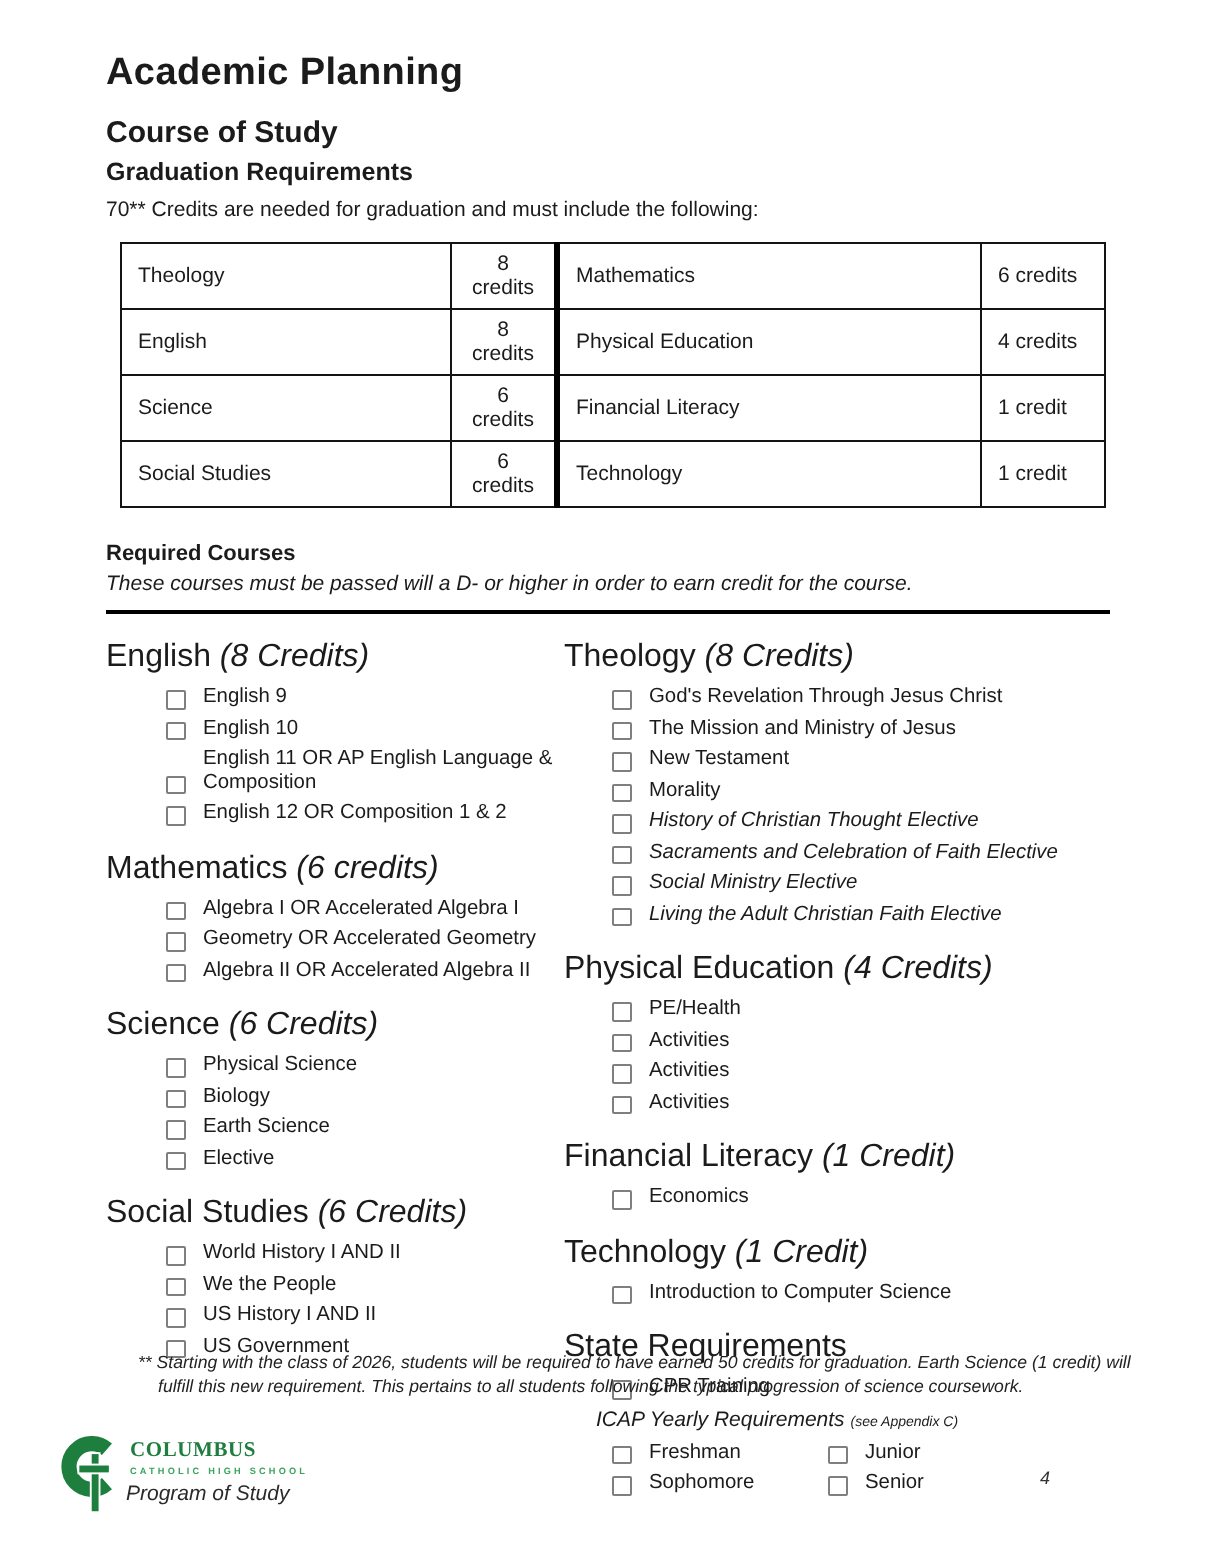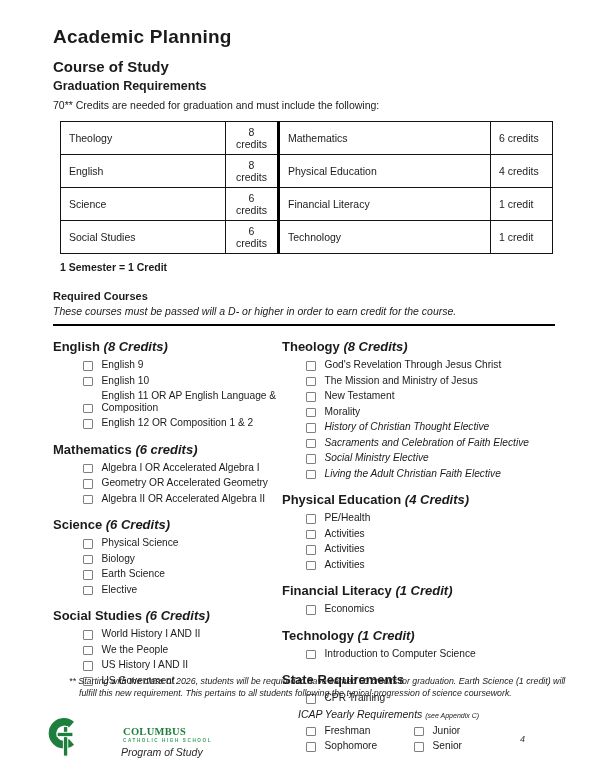--- a/index.html
+++ b/index.html
@@ -27,36 +27,36 @@
 
   .req-heading { font-size:11px; font-weight:bold; margin-top:17px; }
   .req-note { font-size:10.5px; font-style:italic; margin-top:3px; }
   .rule { border:none; border-top:2px solid #000; margin-top:7px; }
 
   .cols { display:flex; margin-top:13px; }
   .col-left { width:229px; flex:0 0 229px; }
   .col-right { flex:1; }
 
   .section { margin-bottom:13px; }
-  .section-heading { font-size:13px; font-weight:bold; margin-bottom:5px; }
+  .section-heading { font-size:16px; font-weight:normal; margin-bottom:5px; }
   .section-heading .credits-note { font-style:italic; }
   .item { display:flex; align-items:flex-end; margin-bottom:4px; line-height:11.5px; }
   .col-left .item { padding-left:30px; }
   .col-right .item { padding-left:24px; }
   .cb { flex:0 0 9.5px; width:9.5px; height:9.5px; border:1px solid #7f7f7f; border-radius:1px; background:#fff; margin-right:9px; margin-top:0.5px; }
   .lbl { font-size:10.2px; }
   .lbl.it { font-style:italic; }
   .icap { font-size:10.5px; font-style:italic; margin:2px 0 5px 16px; }
   .icap-small { font-size:7px; }
   .icap-grid { display:grid; grid-template-columns:108px auto; }
   .icap-grid .item { padding-left:24px; }
 
   .footnote { position:absolute; left:69px; top:676px; width:504px; font-size:8.8px; font-style:italic; line-height:11.5px; padding-left:10px; text-indent:-10px; color:#222; }
 
-  .footer { position:absolute; left:44px; top:718px; display:flex; align-items:flex-end;gap:40px; }
+  .footer { position:absolute; left:26px; top:718px; display:flex; align-items:flex-start; }
   .logo-svg { width:34px; height:40px; display:block; }
   .footer-text { margin-left:5px; padding-top:2px; }
   .school-name { font-family:"Liberation Serif", serif; font-size:10.5px; font-weight:bold; color:#1e7e3e; letter-spacing:.3px; }
   .school-tagline { font-size:4.6px; font-weight:bold; color:#3aa45c; letter-spacing:1.6px; margin-top:1.5px; }
   .doc-name { font-size:10.5px; font-style:italic; color:#2a2a2a; margin-top:3px; margin-left:-2px; }
   .page-number { position:absolute; left:520px; top:734px; font-size:9px; font-style:italic; color:#333; }
 </style>
 </head>
 <body>
 
@@ -87,21 +87,20 @@
           <td class="c-val-r">1 credit</td>
         </tr>
         <tr>
           <td class="c-sub-l">Social Studies</td>
           <td class="c-val-l">6 credits</td>
           <td class="c-sub-r">Technology</td>
           <td class="c-val-r">1 credit</td>
         </tr>
       </tbody>
   </table>
-  <div class="semester-note">1 Semester = 1 Credit</div>
 
   <div class="req-heading">Required Courses</div>
   <div class="req-note">These courses must be passed will a D- or higher in order to earn credit for the course.</div>
   <hr class="rule">
 
   <div class="cols">
     <div class="col-left">
         <div class="section">
           <div class="section-heading"><span>English </span><span class="credits-note">(8 Credits)</span></div>
           <div class="item">

